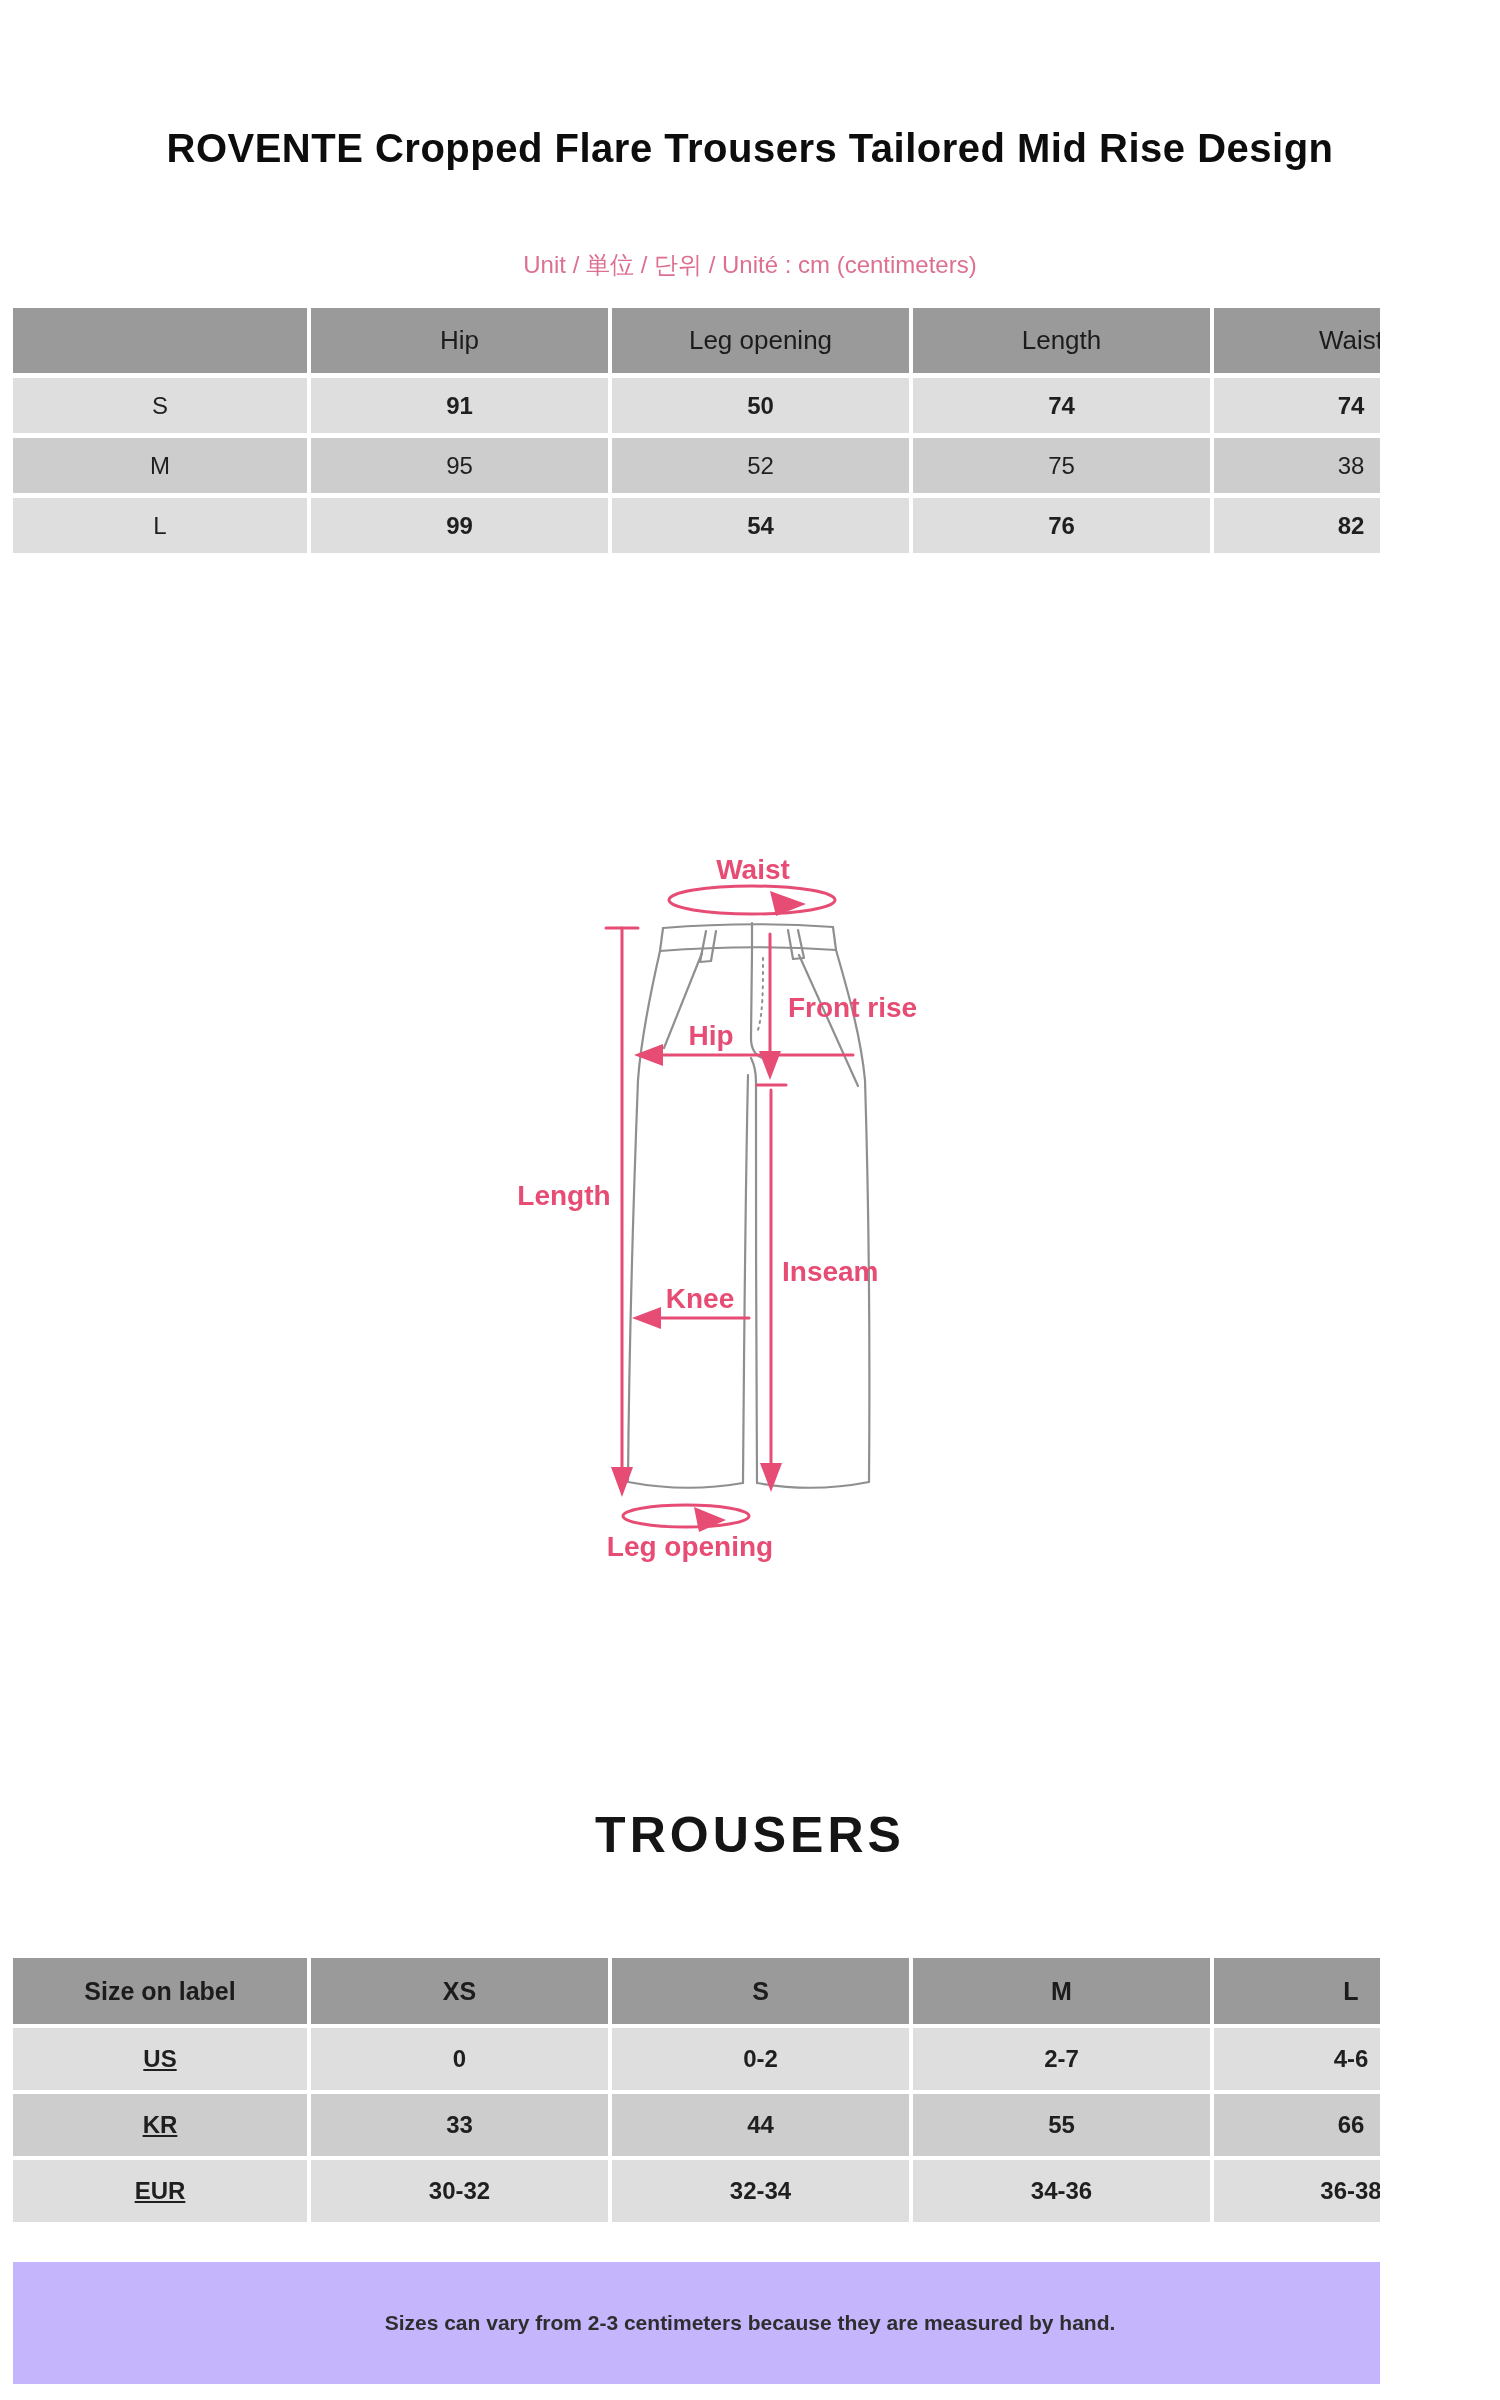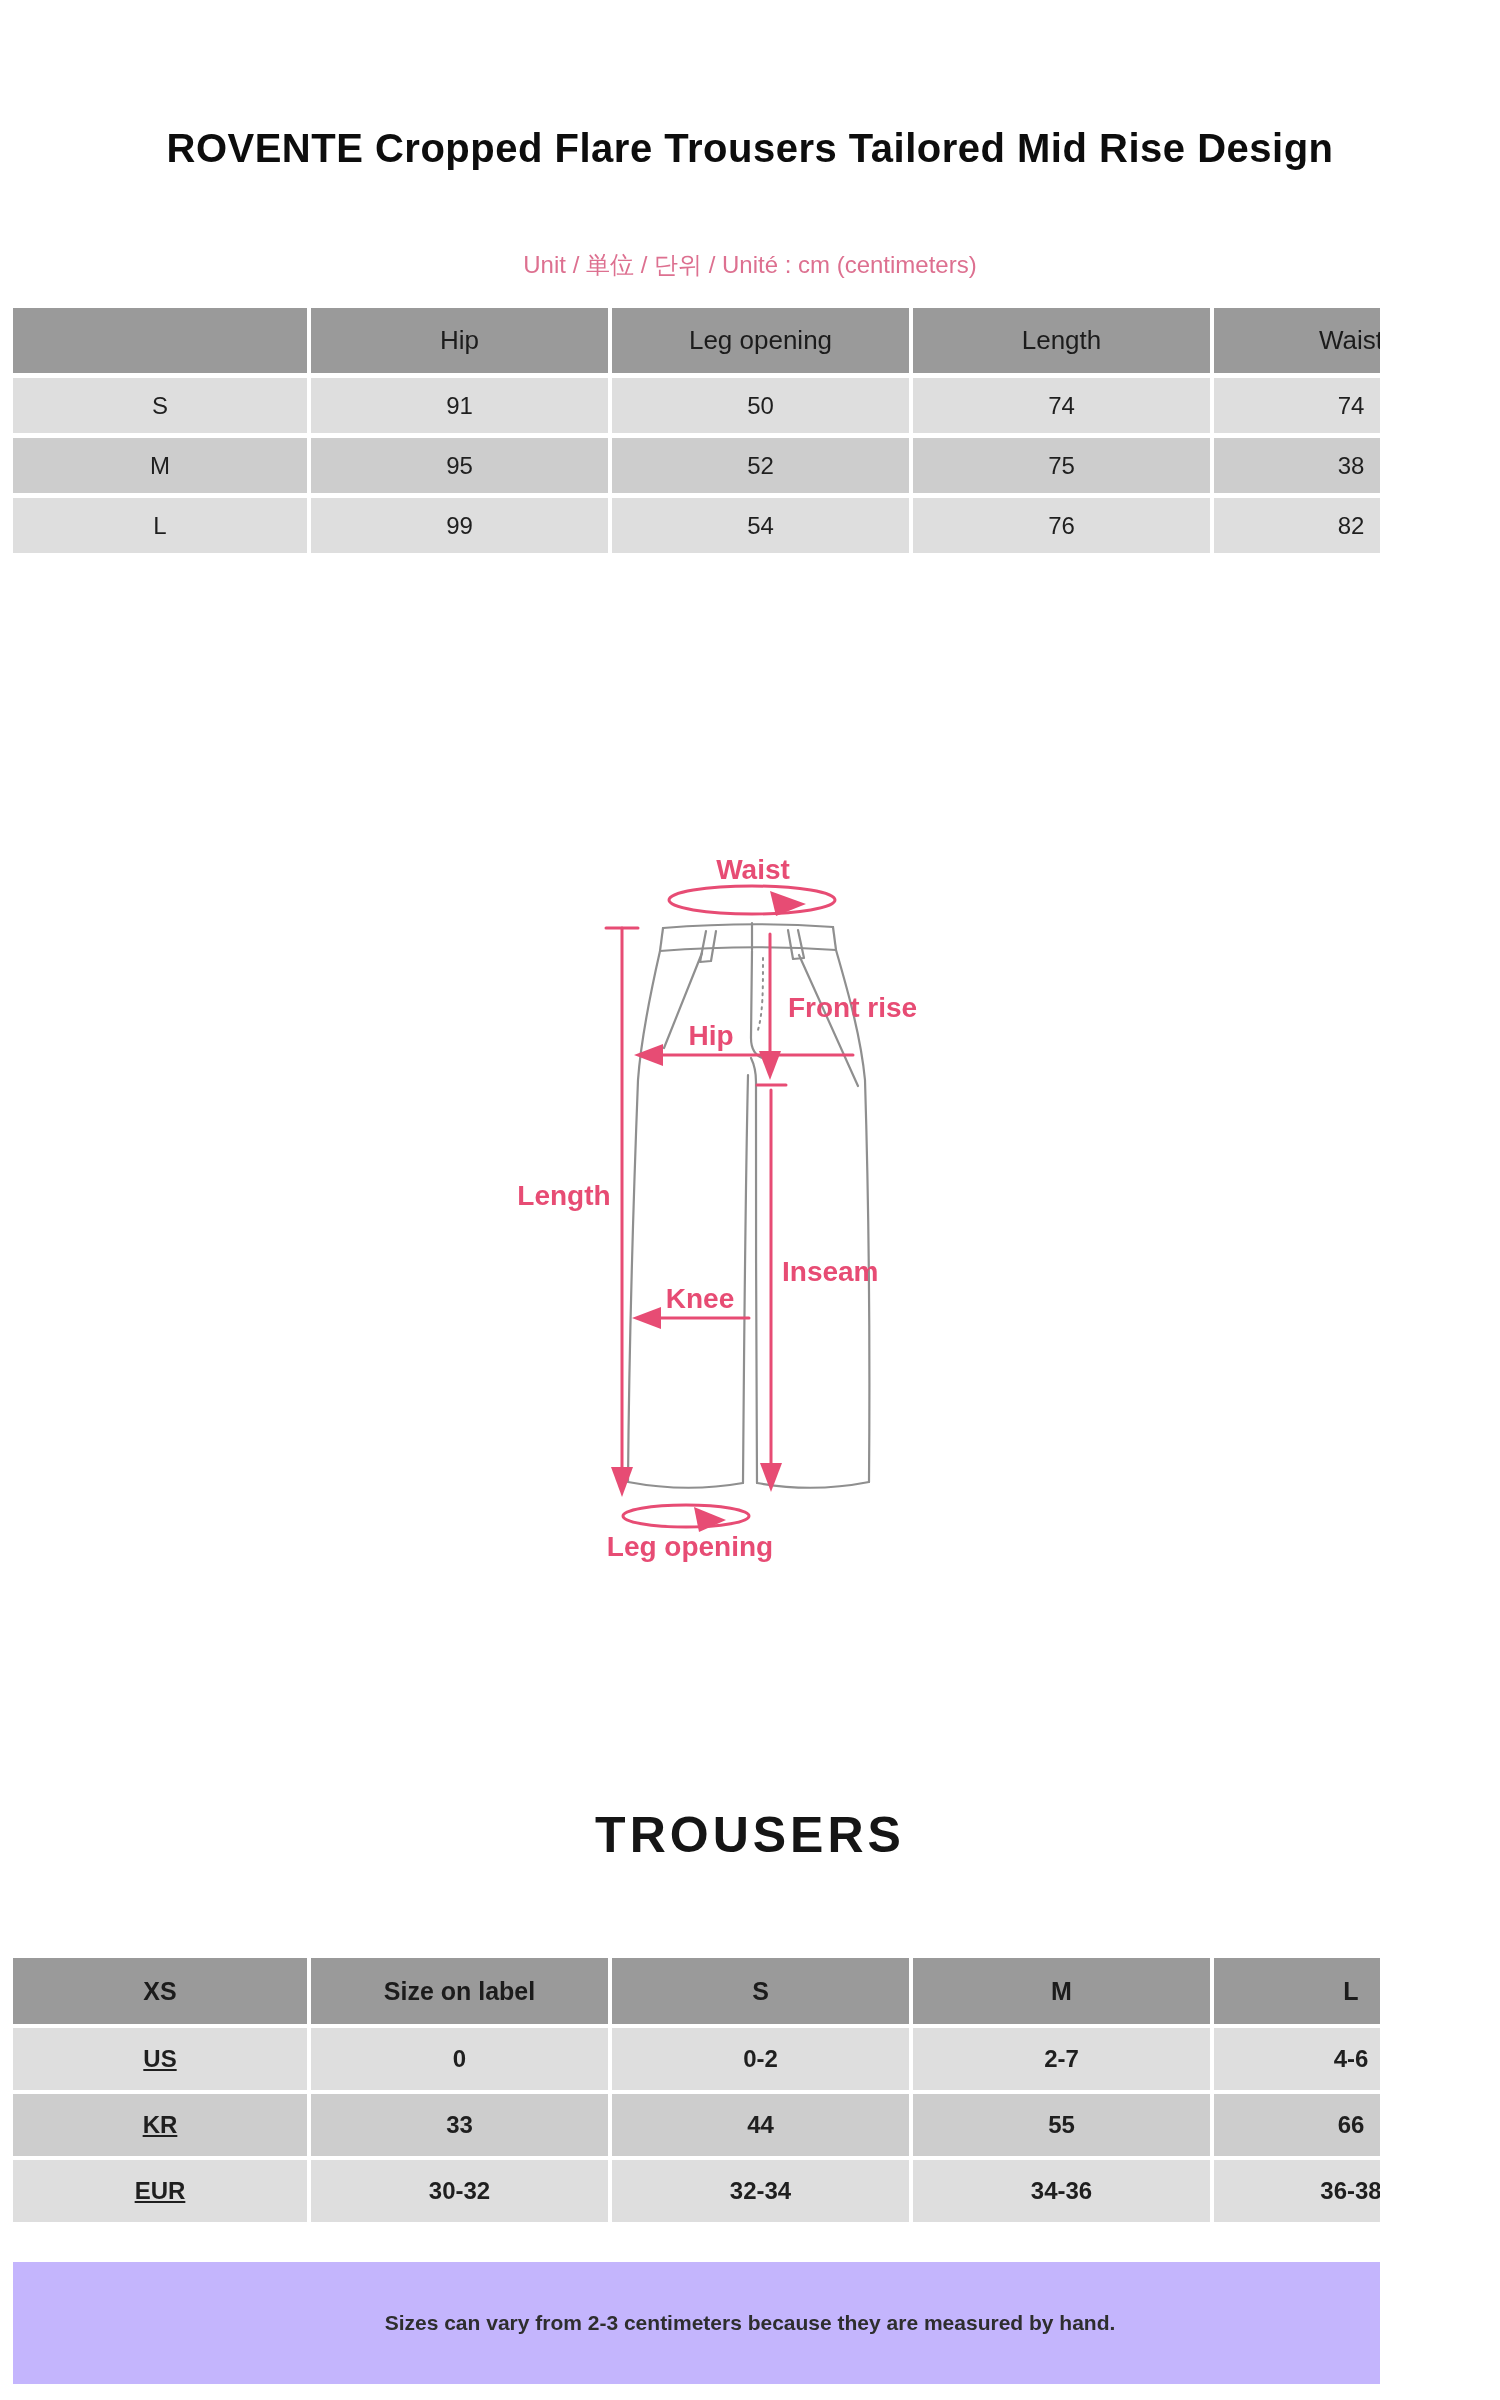--- a/index.html
+++ b/index.html
@@ -20,21 +20,21 @@
     display:grid;grid-template-columns:294fr 297fr 297fr 297fr 274fr;
     column-gap:4px;background:#ffffff;
   }
   .size-table.top{top:308px;row-gap:5px;grid-template-rows:65px 55px 55px 55px;}
   .size-table.bottom{top:1958px;row-gap:4px;grid-template-rows:66px 62px 62px 62px;}
   .cell{
     display:flex;align-items:center;justify-content:center;
     font-size:24px;font-weight:400;color:#1f1f1f;
   }
   .cell.th{background:#9a9a9a;font-size:26px;color:#1c1c1c;}
-  .cell.rlight{background:#dedede;}
+  .cell.rlight{background:#dedede;font-weight:bold;}
   .cell.rmid{background:#cdcdcd;}
   .cell.rowlabel{font-weight:500;}
   .size-table.bottom .cell{font-size:24px;font-weight:600;}
   .size-table.bottom .cell.th{font-size:25px;font-weight:700;}
   .size-table.bottom .cell.rowlabel{font-weight:700;text-decoration:underline;}
   .section-heading{
     position:absolute;top:1806px;left:0;width:1500px;text-align:center;
     font-size:50px;font-weight:700;letter-spacing:4px;color:#151515;
   }
   .footer-band{
@@ -151,22 +151,22 @@
       <text class="pink-label" x="564" y="1205" text-anchor="middle">Length</text>
       <text class="pink-label" x="700" y="1308" text-anchor="middle">Knee</text>
       <text class="pink-label" x="782" y="1281" text-anchor="start">Inseam</text>
       <text class="pink-label" x="690" y="1556" text-anchor="middle">Leg opening</text>
     </svg>
   </div>
 
   <div class="section-heading">TROUSERS</div>
 
   <div class="size-table bottom">
+    <div class="cell th">Size on label</div>
     <div class="cell th">XS</div>
-    <div class="cell th">Size on label</div>
     <div class="cell th">S</div>
     <div class="cell th">M</div>
     <div class="cell th">L</div>
 
     <div class="cell rlight rowlabel">US</div>
     <div class="cell rlight">0</div>
     <div class="cell rlight">0-2</div>
     <div class="cell rlight">2-7</div>
     <div class="cell rlight">4-6</div>
 

